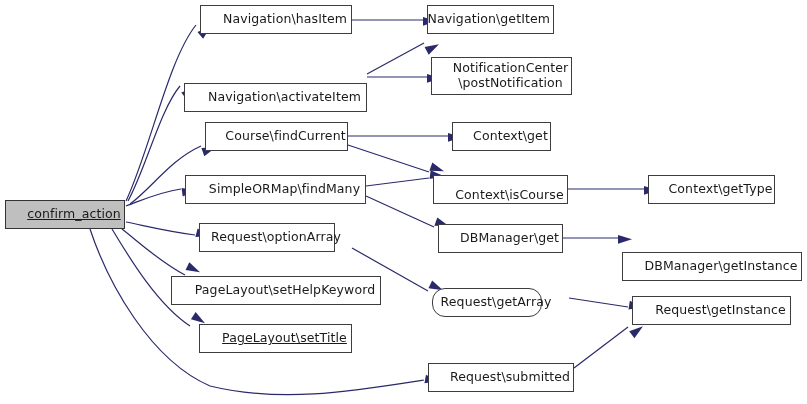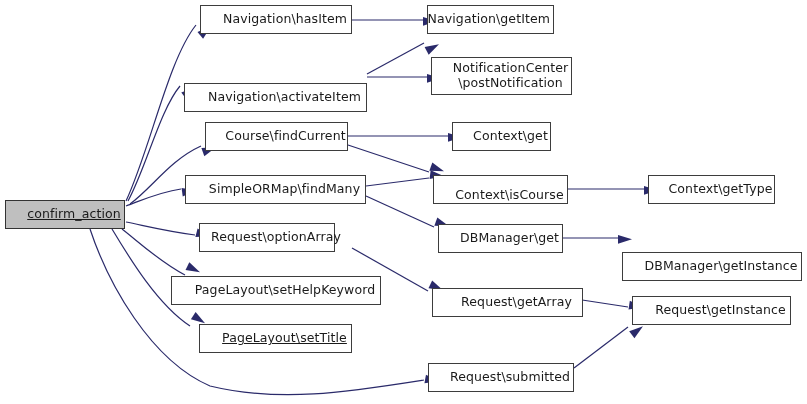--- a/index.html
+++ b/index.html
@@ -104,18 +104,18 @@
 \postNotification</span></div>
       <div class="node" style="left: 205px; top: 122px; width: 143px; height: 29px;"><span class="node-label">Course\findCurrent</span></div>
       <div class="node" style="left: 452px; top: 122px; width: 99px; height: 29px;"><span class="node-label">Context\get</span></div>
       <div class="node" style="left: 185px; top: 175px; width: 181px; height: 29px;"><span class="node-label">SimpleORMap\findMany</span></div>
       <div class="node" style="left: 433px; top: 175px; width: 135px; height: 29px; align-items: flex-end;"><span class="node-label">Context\isCourse</span></div>
       <div class="node" style="left: 648px; top: 175px; width: 127px; height: 29px;"><span class="node-label">Context\getType</span></div>
       <div class="node" style="left: 199px; top: 223px; width: 136px; height: 29px;"><span class="node-label">Request\optionArray</span></div>
       <div class="node" style="left: 438px; top: 224px; width: 125px; height: 29px;"><span class="node-label">DBManager\get</span></div>
       <div class="node" style="left: 622px; top: 224px; width: 180px; height: 29px; margin-top: 28px;"><span class="node-label">DBManager\getInstance</span></div>
       <div class="node" style="left: 171px; top: 276px; width: 210px; height: 29px;"><span class="node-label">PageLayout\setHelpKeyword</span></div>
-      <div class="node" style="left: 432px; top: 288px; width: 151px; height: 29px;"><span class="node-label">Request\getArray</span></div>
+      <div class="node" style="left: 432px; top: 288px; width: 110px; height: 29px; border-radius: 13px;"><span class="node-label">Request\getArray</span></div>
       <div class="node" style="left: 632px; top: 296px; width: 159px; height: 29px;"><span class="node-label">Request\getInstance</span></div>
       <div class="node" style="left: 199px; top: 324px; width: 153px; height: 29px; text-decoration: underline;"><span class="node-label">PageLayout\setTitle</span></div>
       <div class="node" style="left: 428px; top: 363px; width: 146px; height: 29px;"><span class="node-label">Request\submitted</span></div>
     </div>
 </div>
 
 </body></html>

